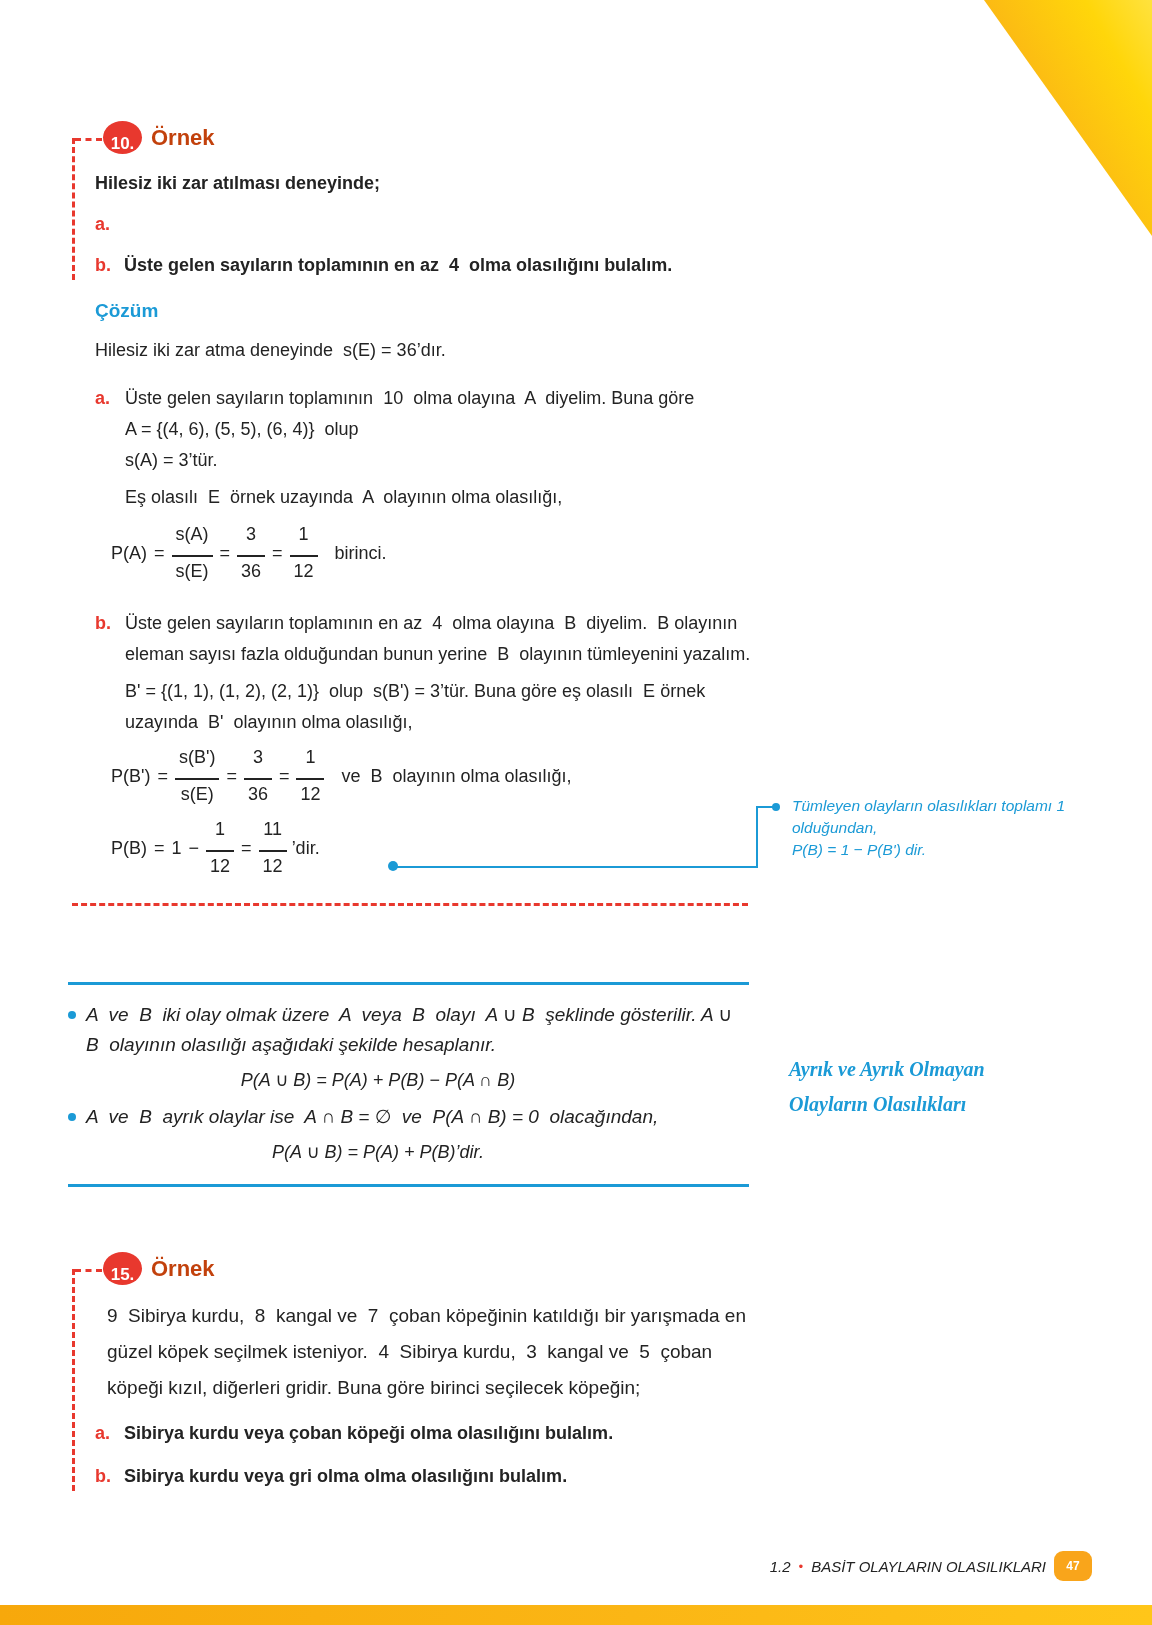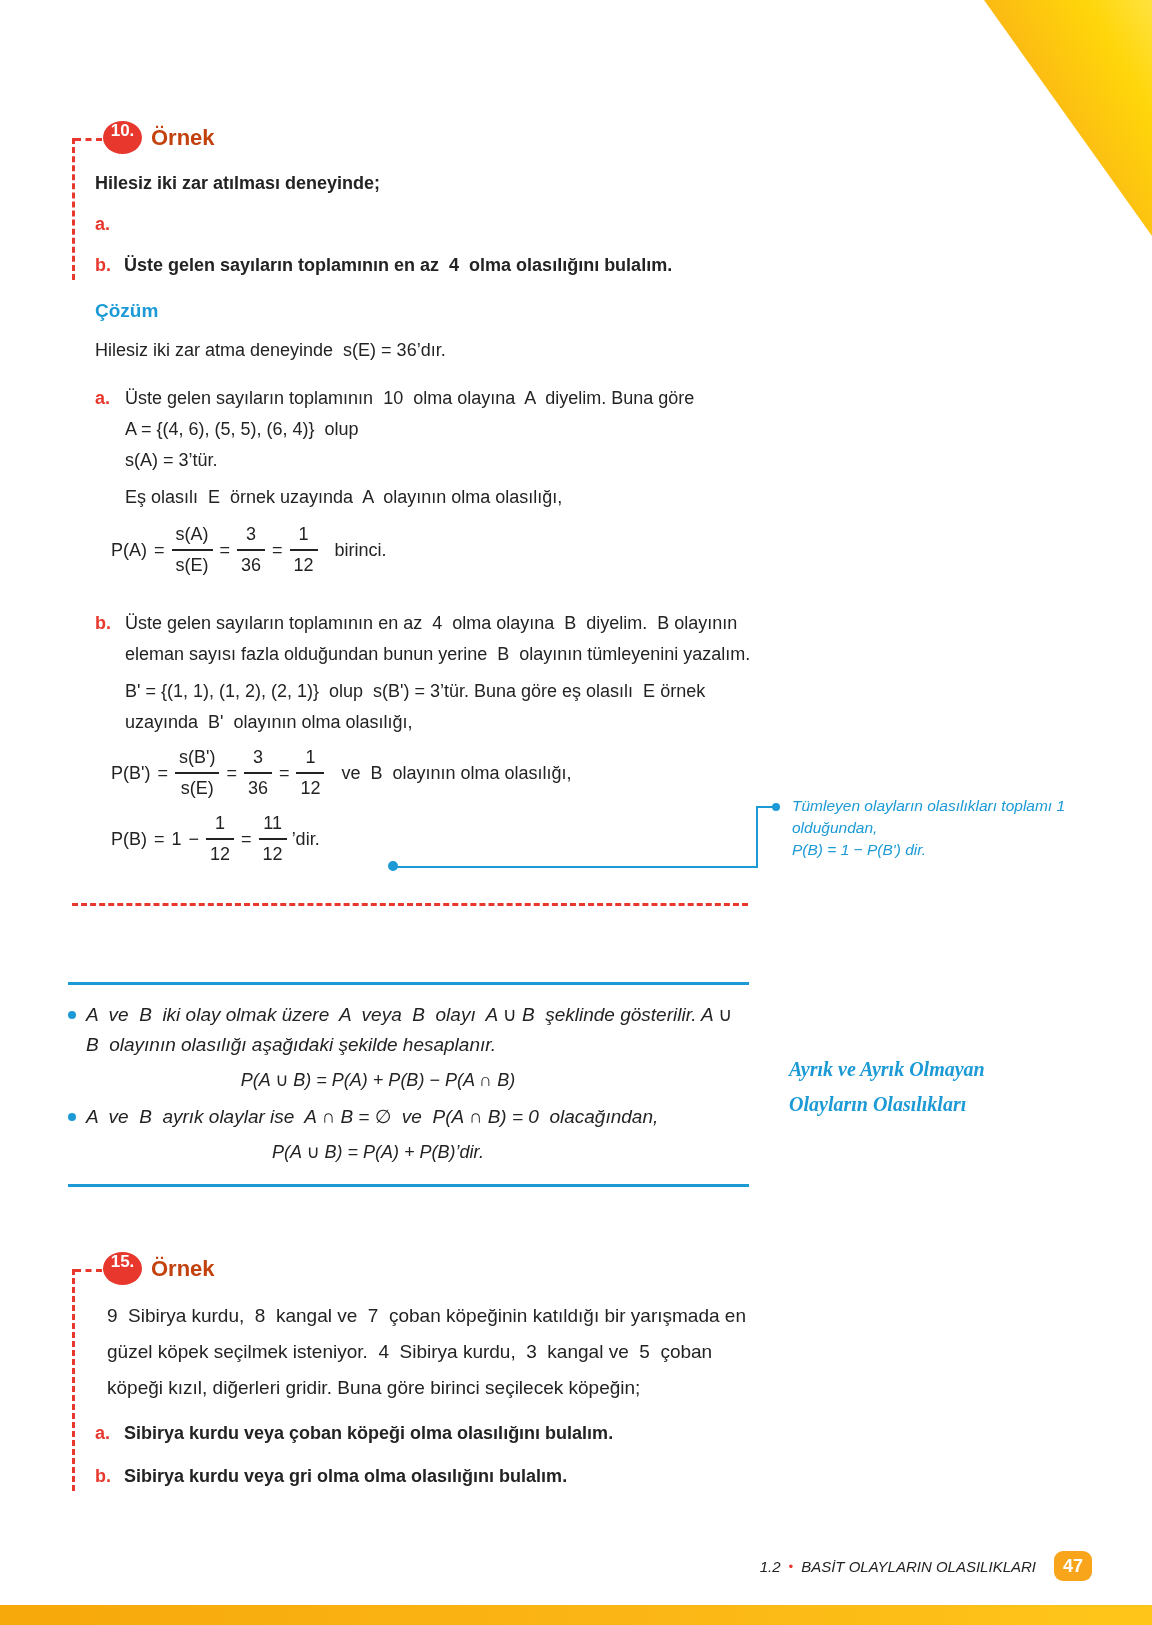--- a/index.html
+++ b/index.html
@@ -19,21 +19,21 @@
   .example { position:absolute; left:72px; width:678px; }
   #ex10 { top:121px; }
   #ex11 { top:1252px; }
   .dash-v,.dash-h { position:absolute; display:block; }
   .dash-v { left:0; top:17px; width:0; border-left:3px dashed #e8382e; }
   #ex10 .dash-v { height:142px; }
   #ex11 .dash-v { height:222px; }
   .dash-h { left:3px; top:17px; width:27px; height:0; border-top:3px dashed #e8382e; }
   .ex-header { display:flex; align-items:center; gap:9px; margin-left:31px; }
   .ex-badge { width:39px; height:33px; border-radius:50%; background:#e8382e; color:#fff; flex:none;
-              display:flex; align-items:flex-start; justify-content:center; font-weight:bold; font-size:17px; }
+              display:flex; align-items:flex-end; justify-content:center; font-weight:bold; font-size:17px; }
   .ex-title { color:#c2410c; font-weight:bold; font-size:22px; }
 
   .body-text { font-size:18px; line-height:31px; }
   .bold { font-weight:bold; }
   .intro { margin:14px 0 0 23px; }
   .item { display:flex; gap:7px; margin:10px 0 0 23px; }
   #ex11 .item { margin-top:12px; }
   .lbl { color:#e8382e; font-weight:bold; font-size:18px; line-height:31px; min-width:22px; flex:none; }
   #ex11 .para { margin:13px 0 0 35px; font-size:19px; line-height:36px; width:655px; }
 
@@ -48,21 +48,21 @@
   .mt6 { margin-top:6px; }
 
   .formula { display:flex; align-items:center; gap:7px; font-size:18px; margin-left:-14px; }
   #sol-a .formula { margin-top:10px; }
   #f-b1 { margin-top:8px; }
   #f-b2 { margin-top:12px; }
   .formula .tail { margin-left:10px; }
   .formula .tail-tight { margin-left:-2px; }
   .frac { display:inline-flex; flex-direction:column; align-items:center; }
   .frac .num,.frac .den { font-size:18px; line-height:23px; padding:0 4px; }
-  .frac .num { padding-bottom:3px; }
+  .frac .num { padding-bottom:9px; }
   .frac .den { padding-top:3px; }
   .frac .bar { align-self:stretch; height:2px; background:#232323; }
 
   
   #note1 { position:absolute; left:792px; top:795px; width:300px; color:#1b9ad6;
            font-style:italic; font-size:15.5px; line-height:22px; }
   .conn { position:absolute; background:#1b9ad6; }
   #note1-dot { left:772px; top:803px; width:8px; height:8px; border-radius:50%; }
   #conn-h1 { left:757px; top:806px; width:17px; height:2px; }
   #conn-v  { left:756px; top:806px; width:2px;  height:62px; }
@@ -85,23 +85,23 @@
 
   
   #note2 { position:absolute; left:789px; top:1052px; color:#1b9ad6;
            font-family:"Liberation Serif","DejaVu Serif",serif; font-style:italic; font-weight:bold;
            font-size:20px; line-height:35px; }
 
   
   #footer { position:absolute; top:1551px; right:60px; display:flex; align-items:center; gap:8px;
             font-size:15px; font-style:italic; color:#232323; }
   .f-dot { color:#e8382e; font-size:13px; }
-  .f-badge { margin-left:10px; width:38px; height:30px; border-radius:9px; background:#f9a51b; color:#fff;
+  .f-badge { width:38px; height:30px; border-radius:9px; background:#f9a51b; color:#fff;
              display:flex; align-items:center; justify-content:center;
-             font-style:normal; font-weight:bold; font-size:18px; }
+             font-style:normal; font-weight:bold; font-size:12px; }
 </style>
 </head>
 <body>
 
 <div class="page">
 
   <div class="corner"></div>
 
   <section class="example" id="ex10">
     <span class="dash-v"></span>

